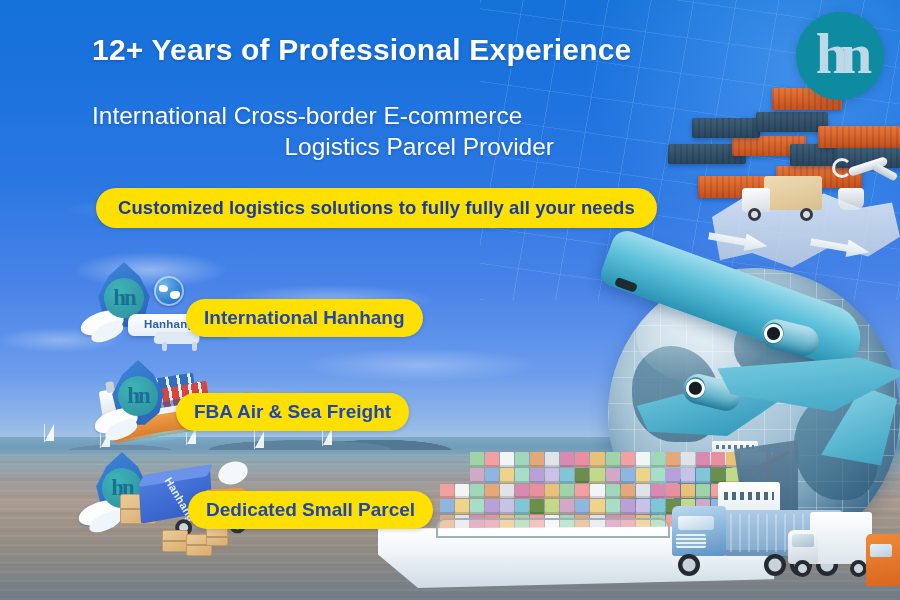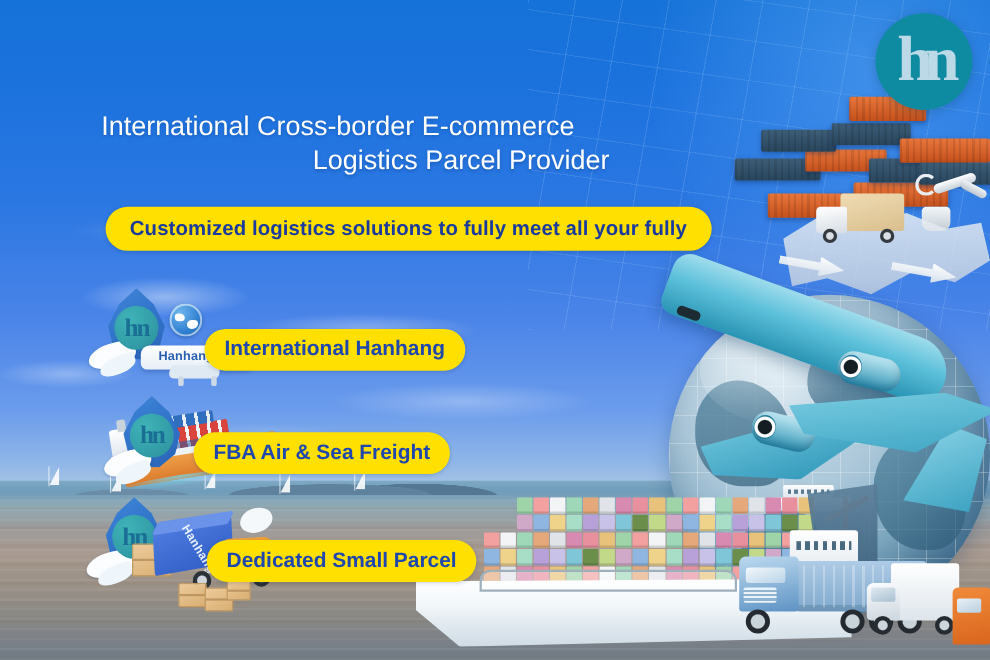--- a/index.html
+++ b/index.html
@@ -1083,27 +1083,28 @@
   </div>
   <div class="vanw">
     <span class="body"></span>
       <span class="nose"></span>
       <span class="glass"></span>
     <span class="w" style="left:6px;"></span>
       <span class="w" style="left:62px;"></span>
   </div>
   <div class="van-orange"></div>
 
+  <div class="headline">12+ Years of Professional Experience</div>
 
   <div class="subhead">
     <span class="l1">International Cross-border E-commerce</span>
     <span class="l2">Logistics Parcel Provider</span>
   </div>
 
-  <div class="tagline-pill">Customized logistics solutions to fully meet all your fully</div>
+  <div class="tagline-pill">Customized logistics solutions to fully fully all your needs</div>
 
   <div class="drop" id="drop0">
     <span class="body"></span>
     <span class="wing"></span>
       <span class="wing2"></span>
     <span class="disc">
         <span class="mono">hn</span>
       </span>
   </div>
   <div class="mini-plane">

